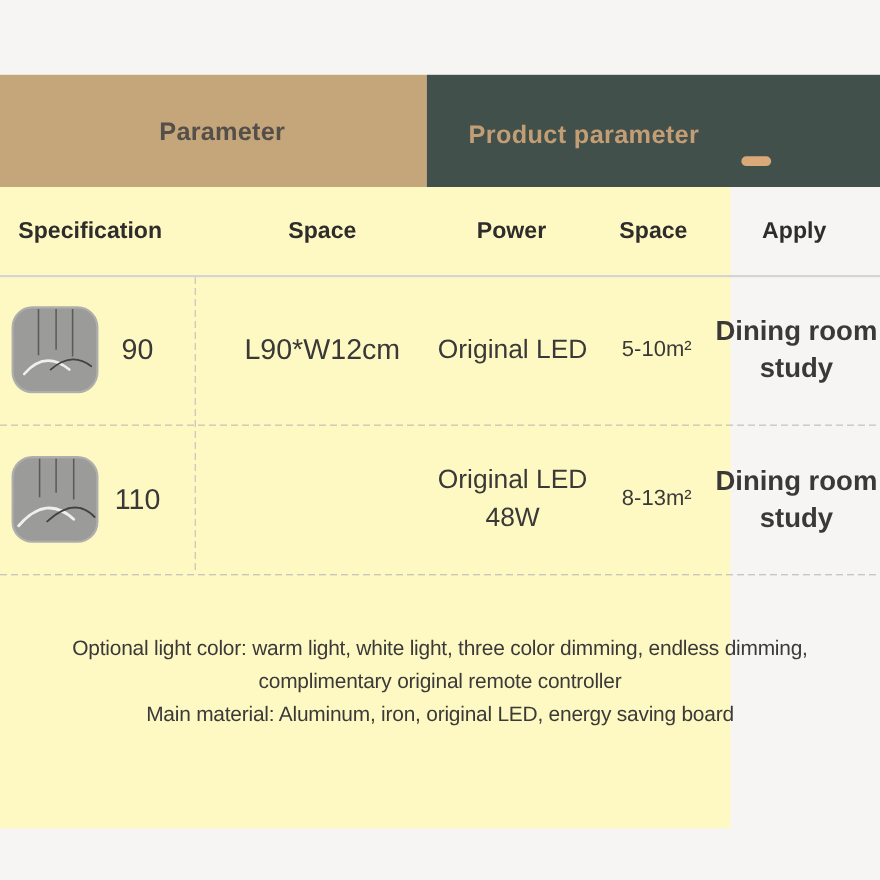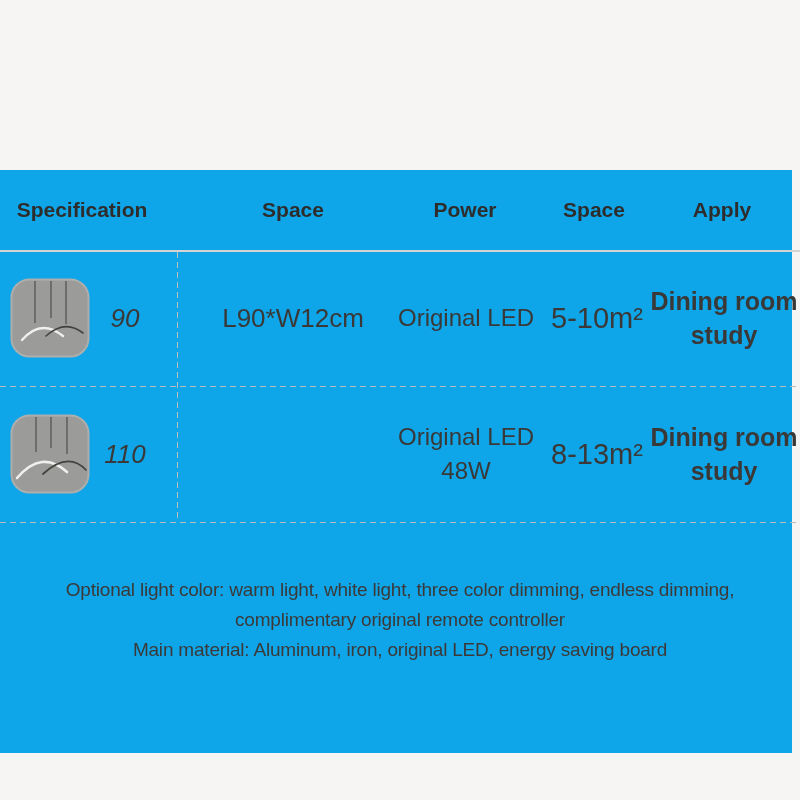--- a/index.html
+++ b/index.html
@@ -32,22 +32,22 @@
     position: absolute; left: 38px; top: 41px;
     color: #c39e75; font-size: 23px; font-weight: bold; letter-spacing: 0.3px;
   }
   .tab-indicator {
     position: absolute; left: 286px; top: 74px; width: 27px; height: 9px;
     border-radius: 5px; background: #daa97a;
   }
 
   
   .content {
-    position: absolute; left: 0; top: 170px; width: 792px; height: 583px;
-    background: #0ea5e9;
+    position: absolute; left: 0; top: 170px; width: 664px; height: 583px;
+    background: #fef9c3;
   }
 
   
   .thead { position: absolute; left: 0; top: 0; width: 800px; height: 80px; }
   .th {
     position: absolute; top: 40px; transform: translateY(-50%);
     font-size: 21px; font-weight: bold; color: #2e2d2c; text-align: center;
   }
   .th-spec  { left: 8px;   width: 148px; }
   .th-size  { left: 218px; width: 150px; }
@@ -77,41 +77,50 @@
   .trow-1 { top: 80px; }
   .trow-2 { top: 216px; }
 
   .thumb {
     position: absolute; left: 10px; top: 28px; width: 80px; height: 80px;
   }
   .cell {
     position: absolute; top: 50%; transform: translateY(-50%);
     text-align: center; color: #3a3938;
   }
-  .c-num   { left: 93px;  width: 64px;  font-size: 26px; font-style: italic; }
+  .c-num   { left: 93px;  width: 64px;  font-size: 26px; }
   .c-size  { left: 182px; width: 222px; font-size: 26px; }
   .c-power { left: 394px; width: 144px; font-size: 24px; line-height: 34px; }
-  .c-space { left: 536px; width: 122px; font-size: 29px; }
+  .c-space { left: 536px; width: 122px; font-size: 20px; }
   .c-apply { left: 648px; width: 152px; font-size: 25px; line-height: 34px; font-weight: bold; }
 
   
   .notes {
     position: absolute; left: 0; top: 405px; width: 800px;
     text-align: center; color: #3b3a39;
   }
   .note-line {
     font-size: 19px; line-height: 30px; letter-spacing: -0.2px;
   }
   .note-line.first { margin-bottom: 0px; }
 </style>
 </head>
 <body>
 
 <div class="page">
 
+  <div class="tabbar">
+    <div class="tab-inactive">
+      <span class="tab-label">Parameter</span>
+    </div>
+    <div class="tab-active">
+      <span class="tab-label">Product parameter</span>
+      <span class="tab-indicator"></span>
+    </div>
+  </div>
 
   <div class="content">
 
     <div class="thead">
       <span class="th th-spec">Specification</span>
       <span class="th th-size">Space</span>
       <span class="th th-power">Power</span>
       <span class="th th-space">Space</span>
       <span class="th th-apply">Apply</span>
     </div>

